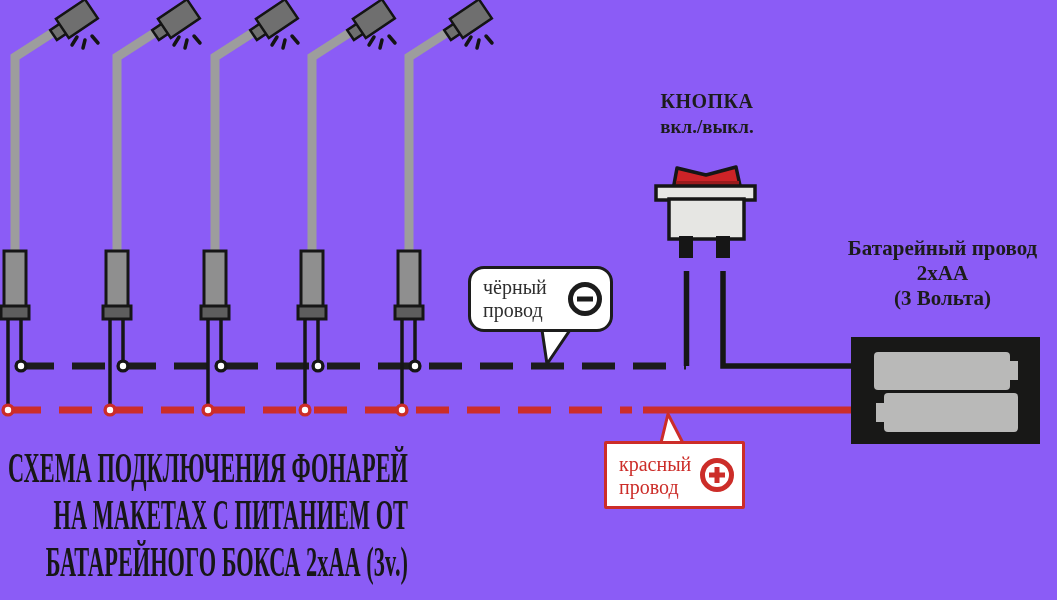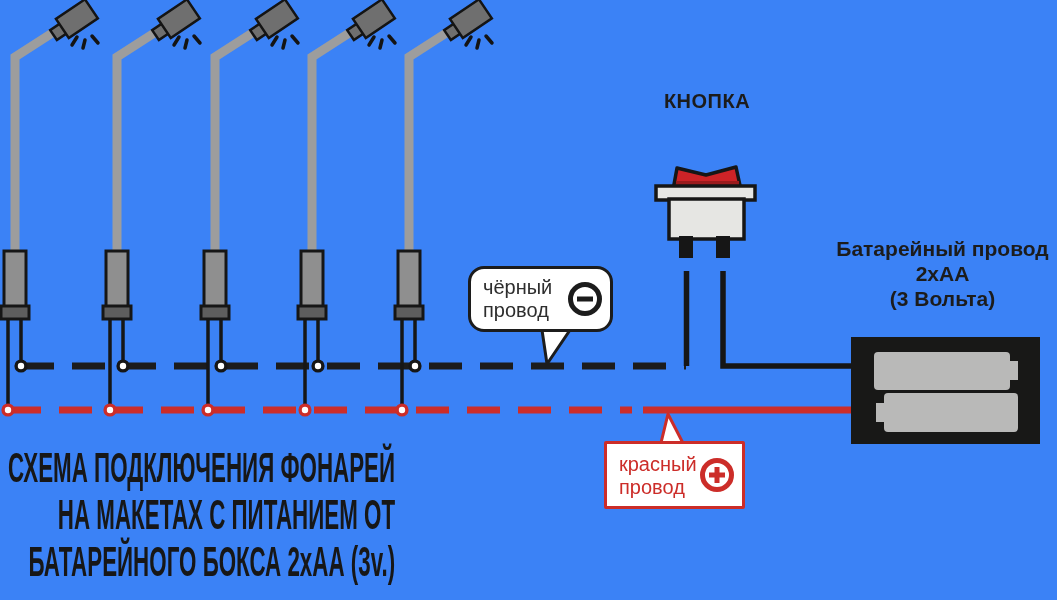--- a/index.html
+++ b/index.html
@@ -1,18 +1,18 @@
 <!DOCTYPE html>
 <html style="--wire-red: #cc2d29; --rocker-red: #cd2327; --rocker-red-dark: #9a1b1d; --ink-black: #1c1c1c; --pole-gray: #9d9d9d; --head-gray: #6f6f6f; --base-gray: #8f8f8f; --collar-gray: #5e5e5e; --switch-gray: #e6e6e3; --battery-gray: #b9b9b8; --battery-box-black: #181817;"><head>
 <meta charset="utf-8">
 <style>
   html,body{margin:0;padding:0;background:#fff;}
   .stage{
-    position:relative;width:1057px;height:600px;background:#3b82f6;overflow:hidden;
-    font-family:Liberation Sans, sans-serif;
+    position:relative;width:1057px;height:600px;background:#8b5cf6;overflow:hidden;
+    font-family:Liberation Serif, serif;
   }
   svg{position:absolute;left:0;top:0;}
 
   
   .pole{stroke:var(--pole-gray,#9d9d9d);stroke-width:9;fill:none;}
   .head{fill:var(--head-gray,#6f6f6f);stroke:#141414;stroke-width:2.5;}
   .ray{stroke:#141414;stroke-width:3.5;stroke-linecap:round;fill:none;}
   .base{fill:var(--base-gray,#8f8f8f);stroke:#161616;stroke-width:3;}
   .collar{fill:var(--collar-gray,#5e5e5e);stroke:#161616;stroke-width:3;}
   .thin-wire{stroke:#161616;stroke-width:3.5;}
@@ -168,20 +168,21 @@
           <line x1="415" y1="319" x2="415" y2="366" class="thin-wire"></line>
           <line x1="402" y1="319" x2="402" y2="410" class="thin-wire"></line>
           <circle cx="415" cy="366" r="4.9" class="junction-black"></circle>
           <circle cx="402" cy="410" r="4.9" class="junction-red"></circle>
         </g>
       </g>
   </svg>
 
   <div class="overlay switch-label">
     <div class="l1">КНОПКА</div>
+    <div class="l2">вкл./выкл.</div>
   </div>
 
   <div class="overlay battery-label">
     <div>Батарейный провод</div>
     <div>2хАА</div>
     <div>(3 Вольта)</div>
   </div>
 
   <div class="callout callout-black">
     <div class="callout-lines">

